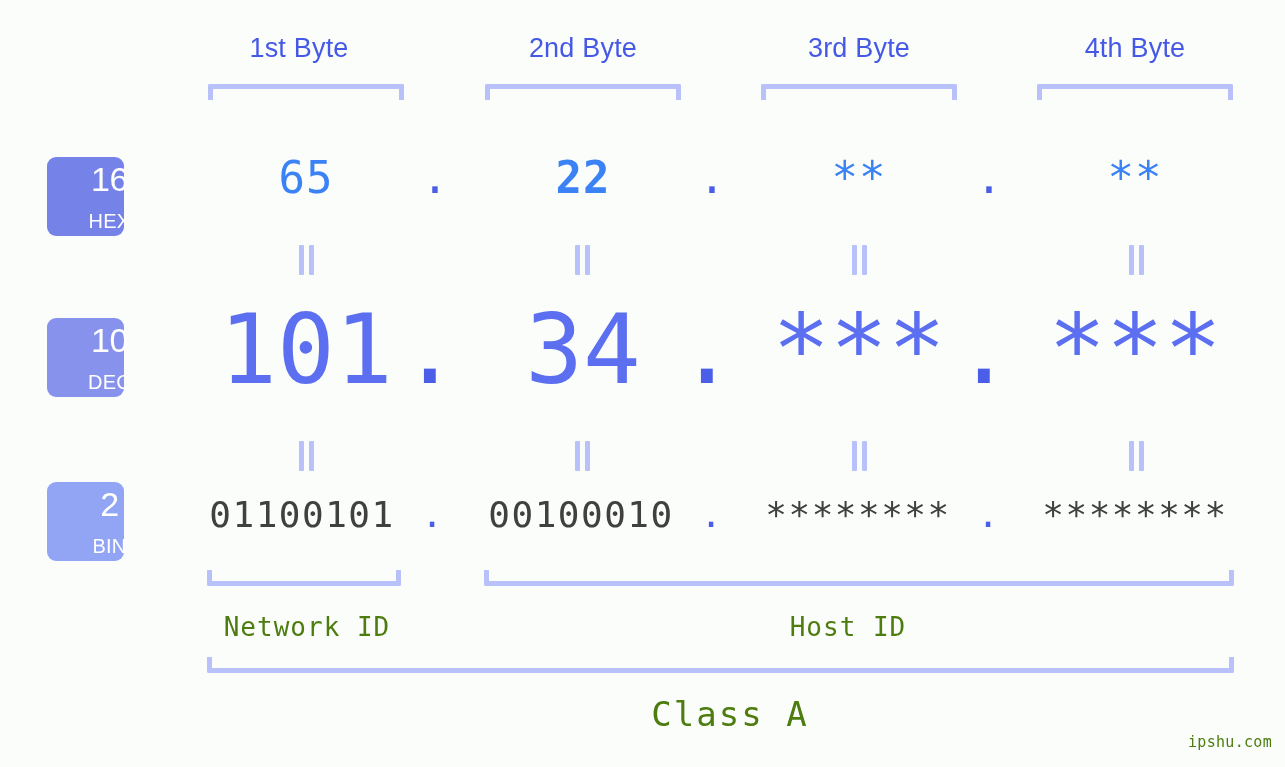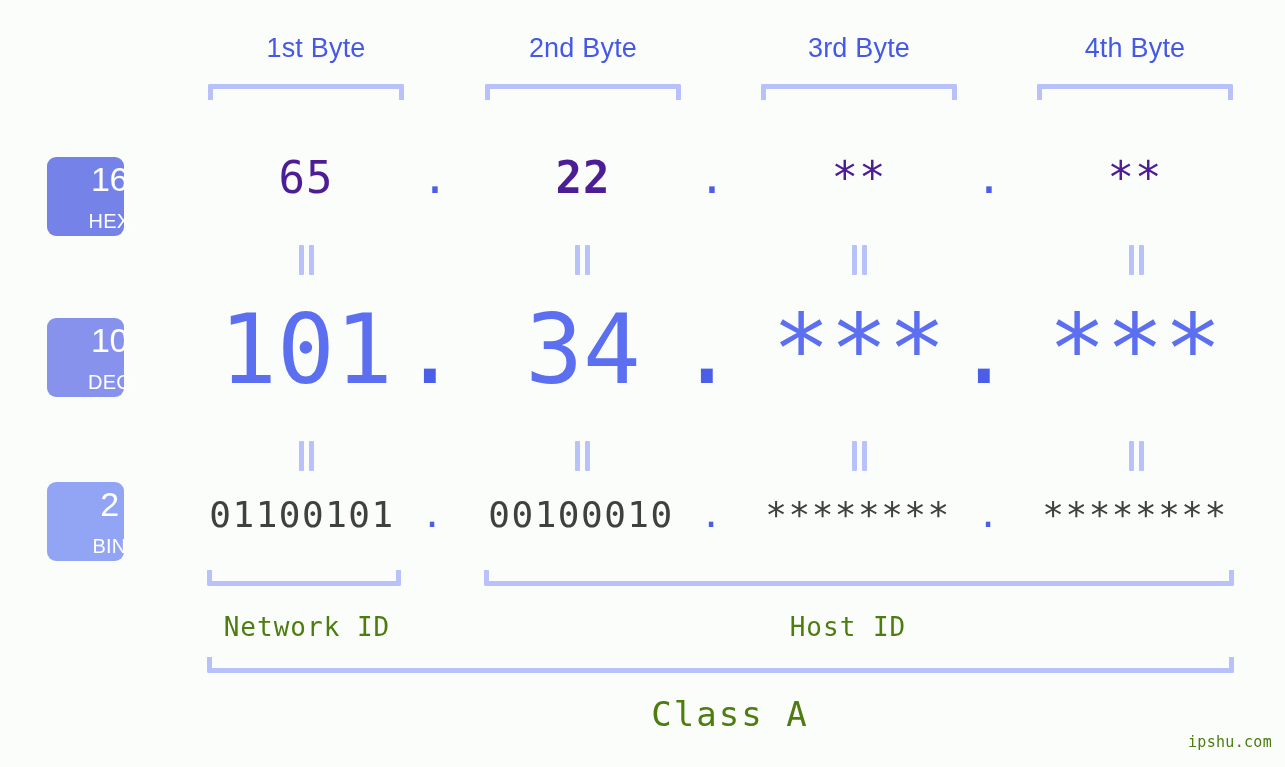--- a/index.html
+++ b/index.html
@@ -97,21 +97,21 @@
     text-align: center;
     white-space: nowrap;
     font-family: "DejaVu Sans Mono", monospace;
   }
 
   
   .row-hex .value-cell {
     top: 152px;
     font-size: 44px;
     line-height: 52px;
-    color: #4c1d95;
+    color: #3b82f6;
     letter-spacing: 1px;
   }
   .row-hex .dot {
     position: absolute;
     top: 152px;
     font-size: 44px;
     line-height: 52px;
     color: #4a5ee8;
     font-family: "DejaVu Sans Mono", monospace;
   }
@@ -194,21 +194,21 @@
     line-height: 17px;
     color: #4d7c0f;
     letter-spacing: 0.3px;
   }
 </style>
 </head>
 <body>
 
 <div class="stage">
 
-  <div class="byte-heading" style="left:217px;width:198px;text-align:center;">1st Byte</div>
+  <div class="byte-heading" style="left:200px;width:198px;text-align:center;">1st Byte</div>
   <div class="byte-heading" style="left:484px;width:198px;">2nd Byte</div>
   <div class="byte-heading" style="left:760px;width:198px;">3rd Byte</div>
   <div class="byte-heading" style="left:1036px;width:198px;">4th Byte</div>
 
   <div class="bracket-top" style="left:208px;width:196px;"></div>
   <div class="bracket-top" style="left:485px;width:196px;"></div>
   <div class="bracket-top" style="left:761px;width:196px;"></div>
   <div class="bracket-top" style="left:1037px;width:196px;"></div>
 
   <div class="badge" id="badge-hex">

